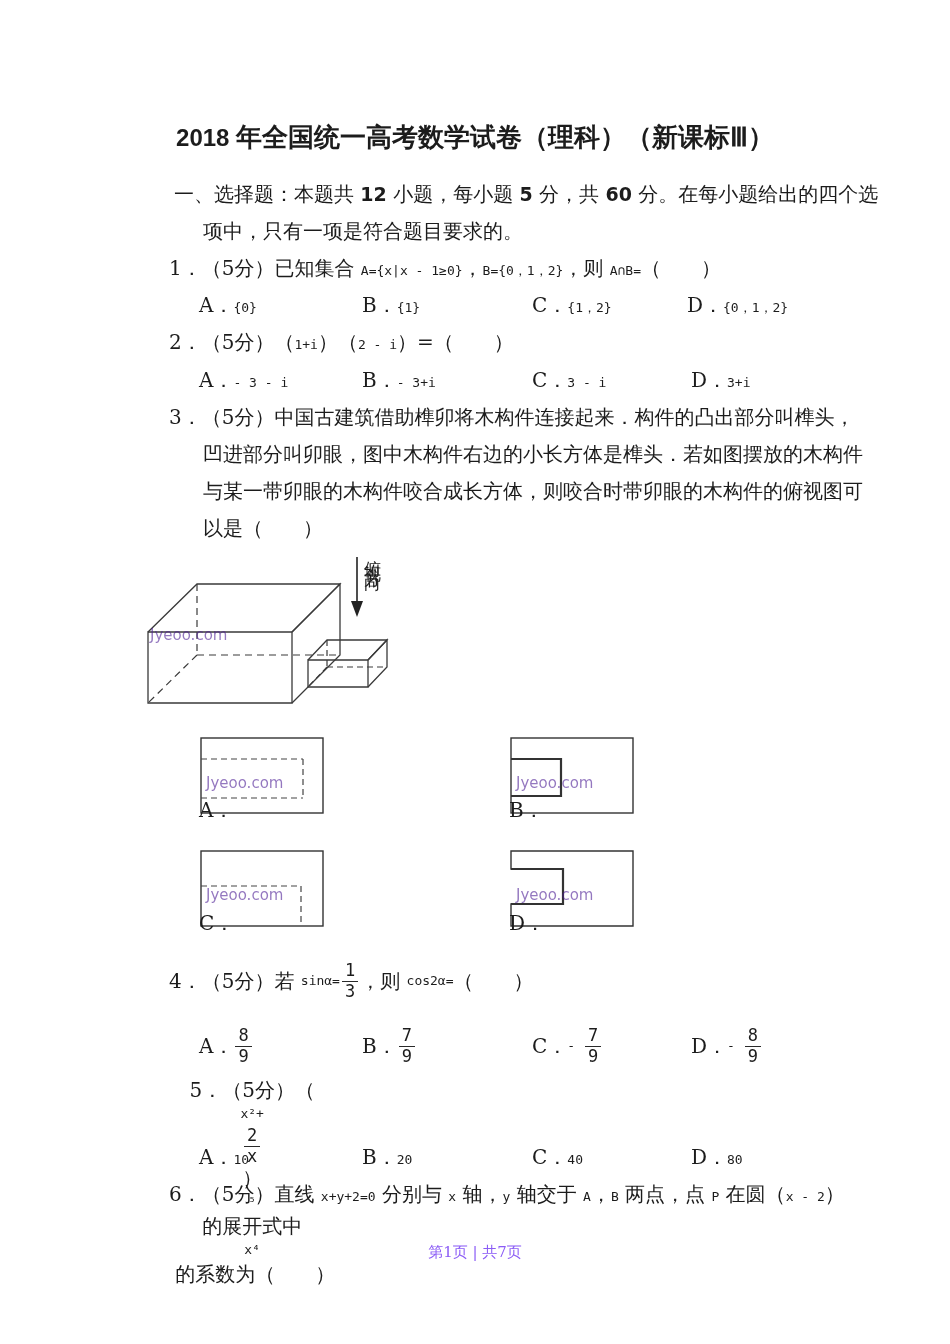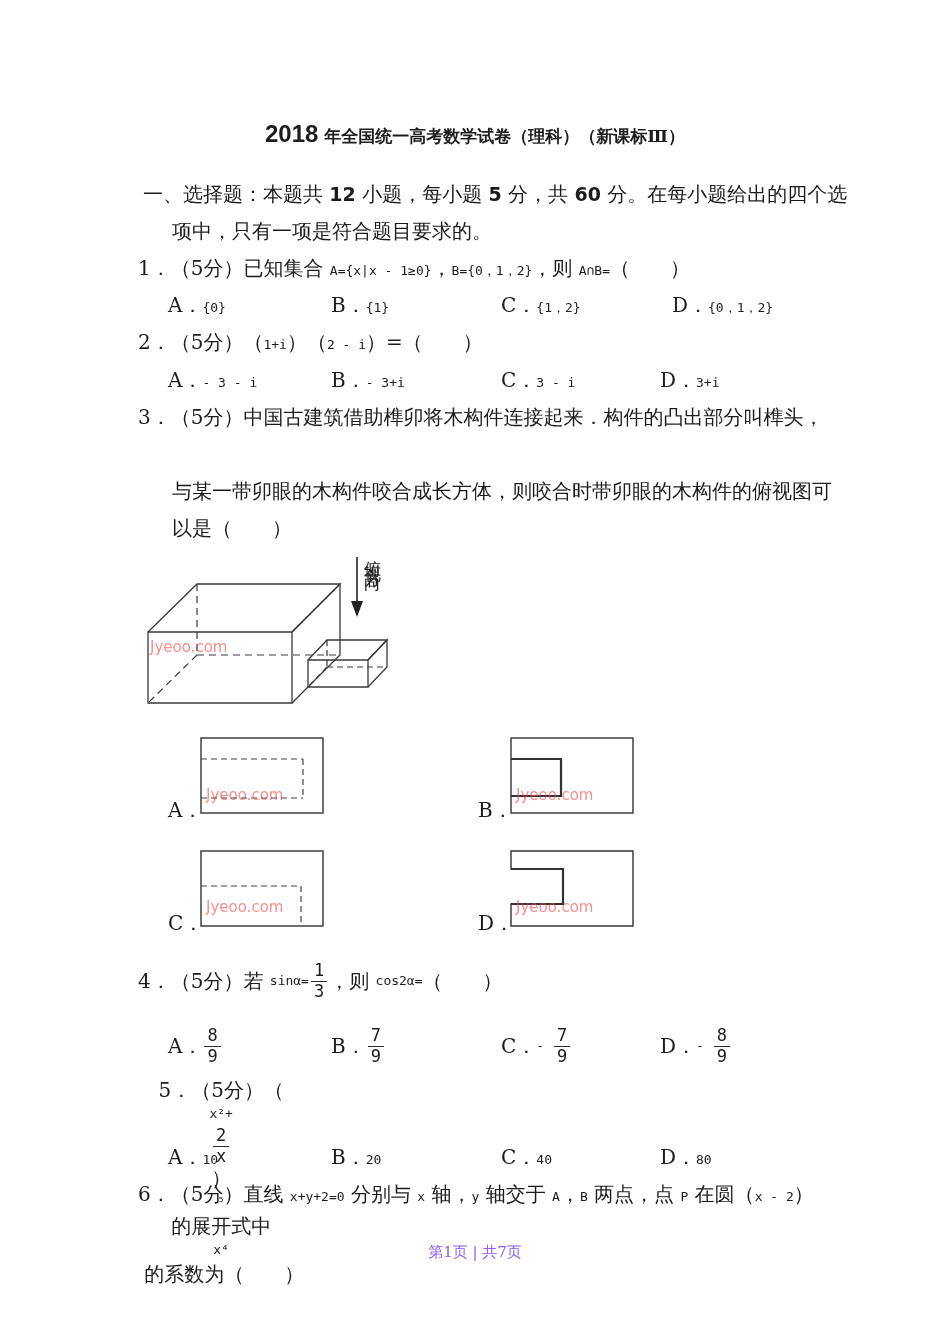--- a/index.html
+++ b/index.html
@@ -1,60 +1,61 @@
 <!DOCTYPE html>
 <html><head>
 <meta charset="utf-8">
 <style>
   html,body{margin:0;padding:0;background:#ffffff;}
   .page{position:relative;width:950px;height:1344px;background:#fff;overflow:hidden;
         font-family:"DejaVu Serif",serif;color:#1c1c1c;}
-  .line{position:absolute;white-space:pre;font-size:20px;line-height:24px;}
+  .line{position:absolute;white-space:pre;font-size:20px;line-height:24px;margin-left:31px;}
   .vc{display:flex;align-items:center;}
   .m{font-family:"DejaVu Sans Mono",monospace;font-size:13px;text-align:center;}
   .b{font-family:"DejaVu Sans",sans-serif;font-weight:700;font-size:19px;}
   .ty{font-family:Liberation Sans, sans-serif;font-weight:700;font-size:24px;}
-  .tc{font-weight:700;font-size:17px;}
+  .tc{font-weight:700;font-size:26px;font-family:Liberation Serif, serif;}
   .title{position:absolute;left:0;top:120px;width:100%;text-align:center;white-space:pre;}
   .frac{display:inline-flex;flex-direction:column;align-items:center;vertical-align:middle;
         font-family:"DejaVu Sans Mono",monospace;font-size:17px;line-height:1.15;margin:0 2px;}
   .frac .fd{border-top:1.5px solid #2a2a2a;}
   .frac .fn,.frac .fd{padding:0 3px;text-align:center;}
   .fig{position:absolute;}
   .vlabel{position:absolute;writing-mode:vertical-rl;text-orientation:upright;
           font-size:17px;letter-spacing:5px;line-height:1;}
   .wm{position:absolute;font-family:"DejaVu Sans",sans-serif;font-size:15px;
-      color:#ef4444;opacity:.6;white-space:pre;margin-top:12px;}
+      color:#4c1d95;opacity:.6;white-space:pre;}
   .footer{position:absolute;left:0;top:1243px;width:100%;text-align:center;
           font-size:15px;color:#8b5cf6;}
   svg{display:block;}
 </style>
 </head>
 <body>
 
 <div class="page">
 
   <div class="title"><span class="ty">2018</span><span class="tc"> 年全国统一高考数学试卷（理科）（新课标Ⅲ）</span></div>
 
   <div class="line" style="left:143px;top:182px;"><span>一、选择题：本题共 </span><span class="b">12</span><span> 小题，每小题 </span><span class="b">5</span><span> 分，共 </span><span class="b">60</span><span> 分。在每小题给出的四个选</span></div>
   <div class="line" style="left:172px;top:219px;"><span>项中，只有一项是符合题目要求的。</span></div>
 
   <div class="line" style="left:138px;top:256px;"><span>1．（5分）已知集合 </span><span class="m">A={x|x - 1≥0}</span><span>，</span><span class="m">B={0，1，2}</span><span>，则 </span><span class="m">A∩B=</span><span>（　　）</span></div>
   <div class="line" style="left:168px;top:293px;"><span>A．</span><span class="m">{0}</span></div>
   <div class="line" style="left:331px;top:293px;"><span>B．</span><span class="m">{1}</span></div>
   <div class="line" style="left:501px;top:293px;"><span>C．</span><span class="m">{1，2}</span></div>
-  <div class="line" style="left:672px;top:293px;"><span>D．</span><span class="m">{0，1，2}</span></div>
+  <div class="line" style="left:656px;top:293px;"><span>D．</span><span class="m">{0，1，2}</span></div>
 
   <div class="line" style="left:138px;top:330px;"><span>2．（5分）（</span><span class="m">1+i</span><span>）（</span><span class="m">2 - i</span><span>）=（　　）</span></div>
   <div class="line" style="left:168px;top:368px;"><span>A．</span><span class="m">- 3 - i</span></div>
   <div class="line" style="left:331px;top:368px;"><span>B．</span><span class="m">- 3+i</span></div>
   <div class="line" style="left:501px;top:368px;"><span>C．</span><span class="m">3 - i</span></div>
   <div class="line" style="left:660px;top:368px;"><span>D．</span><span class="m">3+i</span></div>
 
   <div class="line" style="left:138px;top:405px;"><span>3．（5分）中国古建筑借助榫卯将木构件连接起来．构件的凸出部分叫榫头，</span></div>
+  <div class="line" style="left:172px;top:442px;"><span>凹进部分叫卯眼，图中木构件右边的小长方体是榫头．若如图摆放的木构件</span></div>
   <div class="line" style="left:172px;top:479px;"><span>与某一带卯眼的木构件咬合成长方体，则咬合时带卯眼的木构件的俯视图可</span></div>
   <div class="line" style="left:172px;top:516px;"><span>以是（　　）</span></div>
 
   <div class="fig" style="left:115px;top:543px;">
     <svg width="300" height="200" viewBox="0 0 300 200">
 
       <g>
         <polygon points="193,117 253,117 253,144 193,144" fill="#ffffff"></polygon>
         <polygon points="253,117 272,97 272,124 253,144" fill="#ffffff"></polygon>
       </g>

